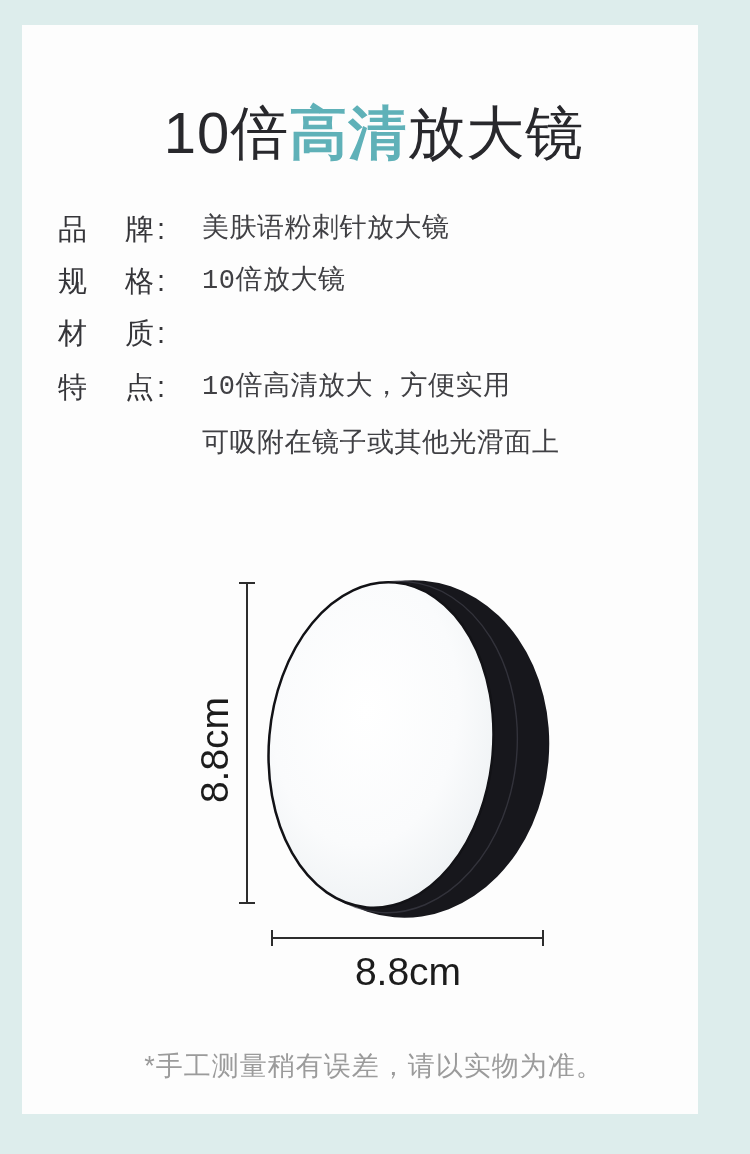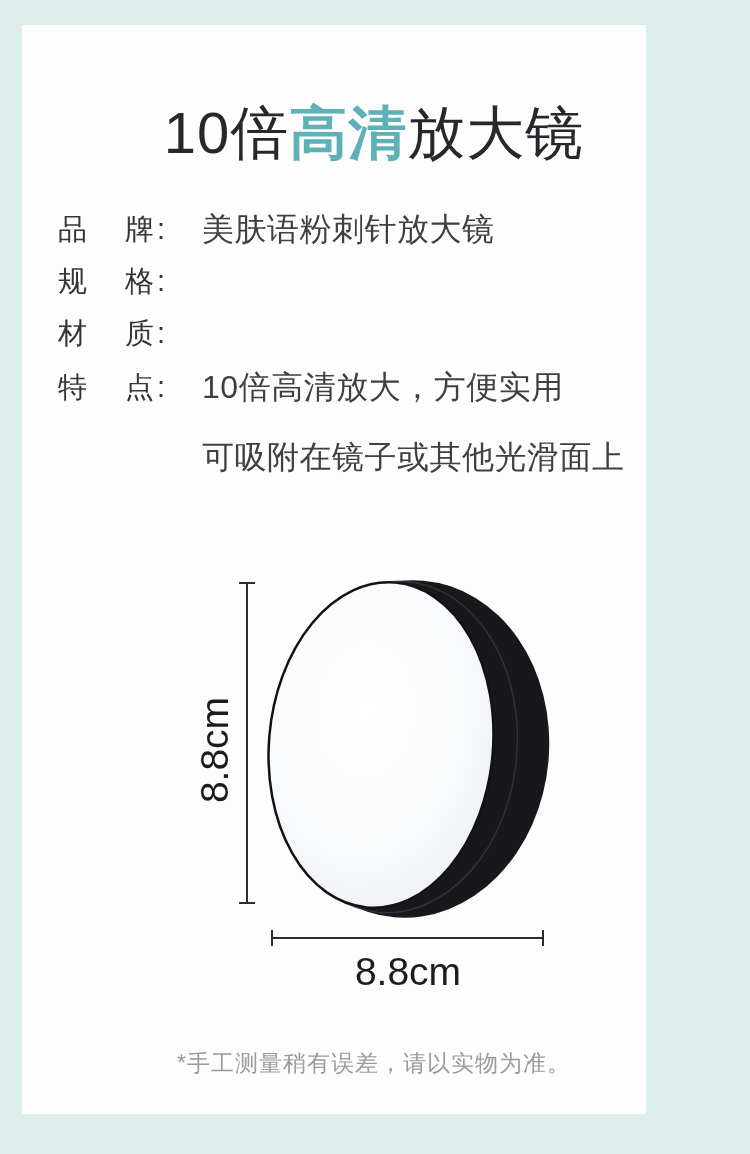--- a/index.html
+++ b/index.html
@@ -5,21 +5,21 @@
   html,body{margin:0;padding:0;}
   body{
     width:750px;height:1154px;
     background:#ddedec;
     position:relative;
     font-family:"Liberation Sans","DejaVu Sans",sans-serif;
     overflow:hidden;
   }
   .card{
     position:absolute;left:22px;top:25px;
-    width:624px;height:1089px;
+    width:676px;height:1089px;
     background:#fdfdfd;
   }
   
   .title{
     position:absolute;left:0;top:70px;width:704px;
     text-align:center;
     font-size:58px;letter-spacing:1px;
     color:#28282c;font-weight:400;
     white-space:nowrap;
   }
@@ -29,31 +29,31 @@
     position:absolute;left:36px;
     display:flex;align-items:flex-start;
     color:#3b3b3f;
   }
   .spec-label{
     width:96px;display:flex;justify-content:space-between;
     font-size:29px;line-height:31px;color:#353539;
   }
   .spec-colon{font-size:29px;line-height:31px;margin-left:3px;color:#353539;}
   .spec-value{
-    margin-left:37px;font-size:32px;line-height:31px;
-    color:#404044;letter-spacing:.5px;white-space:nowrap;
+    margin-left:37px;font-size:27px;line-height:31px;
+    color:#404044;letter-spacing:.5px;white-space:nowrap;font-family:Liberation Mono, monospace;
   }
-  .spec-value .cont{margin-top:39px;}
+  .spec-value .cont{margin-top:26px;}
   .row0{top:189px}.row1{top:241px}.row2{top:293px}.row3{top:347px}
   
   .figure-svg{position:absolute;left:158px;top:528px;}
   
   .footnote{
     position:absolute;left:0;top:1023px;width:704px;
-    text-align:center;font-size:23px;letter-spacing:1px;
+    text-align:center;font-size:27px;letter-spacing:1px;
     color:#9b9b9b;
   }
 </style>
 </head>
 <body>
 
 <div class="card">
 
   <div class="title">
     <span>10倍</span><span class="hl">高清</span><span>放大镜</span>
@@ -67,20 +67,21 @@
     <div class="spec-colon">:</div>
     <div class="spec-value">美肤语粉刺针放大镜</div>
   </div>
 
   <div class="spec-row row1">
     <div class="spec-label">
       <span>规</span>
       <span>格</span>
     </div>
     <div class="spec-colon">:</div>
+    <div class="spec-value">10倍放大镜</div>
   </div>
 
   <div class="spec-row row2">
     <div class="spec-label">
       <span>材</span>
       <span>质</span>
     </div>
     <div class="spec-colon">:</div>
   </div>
 

